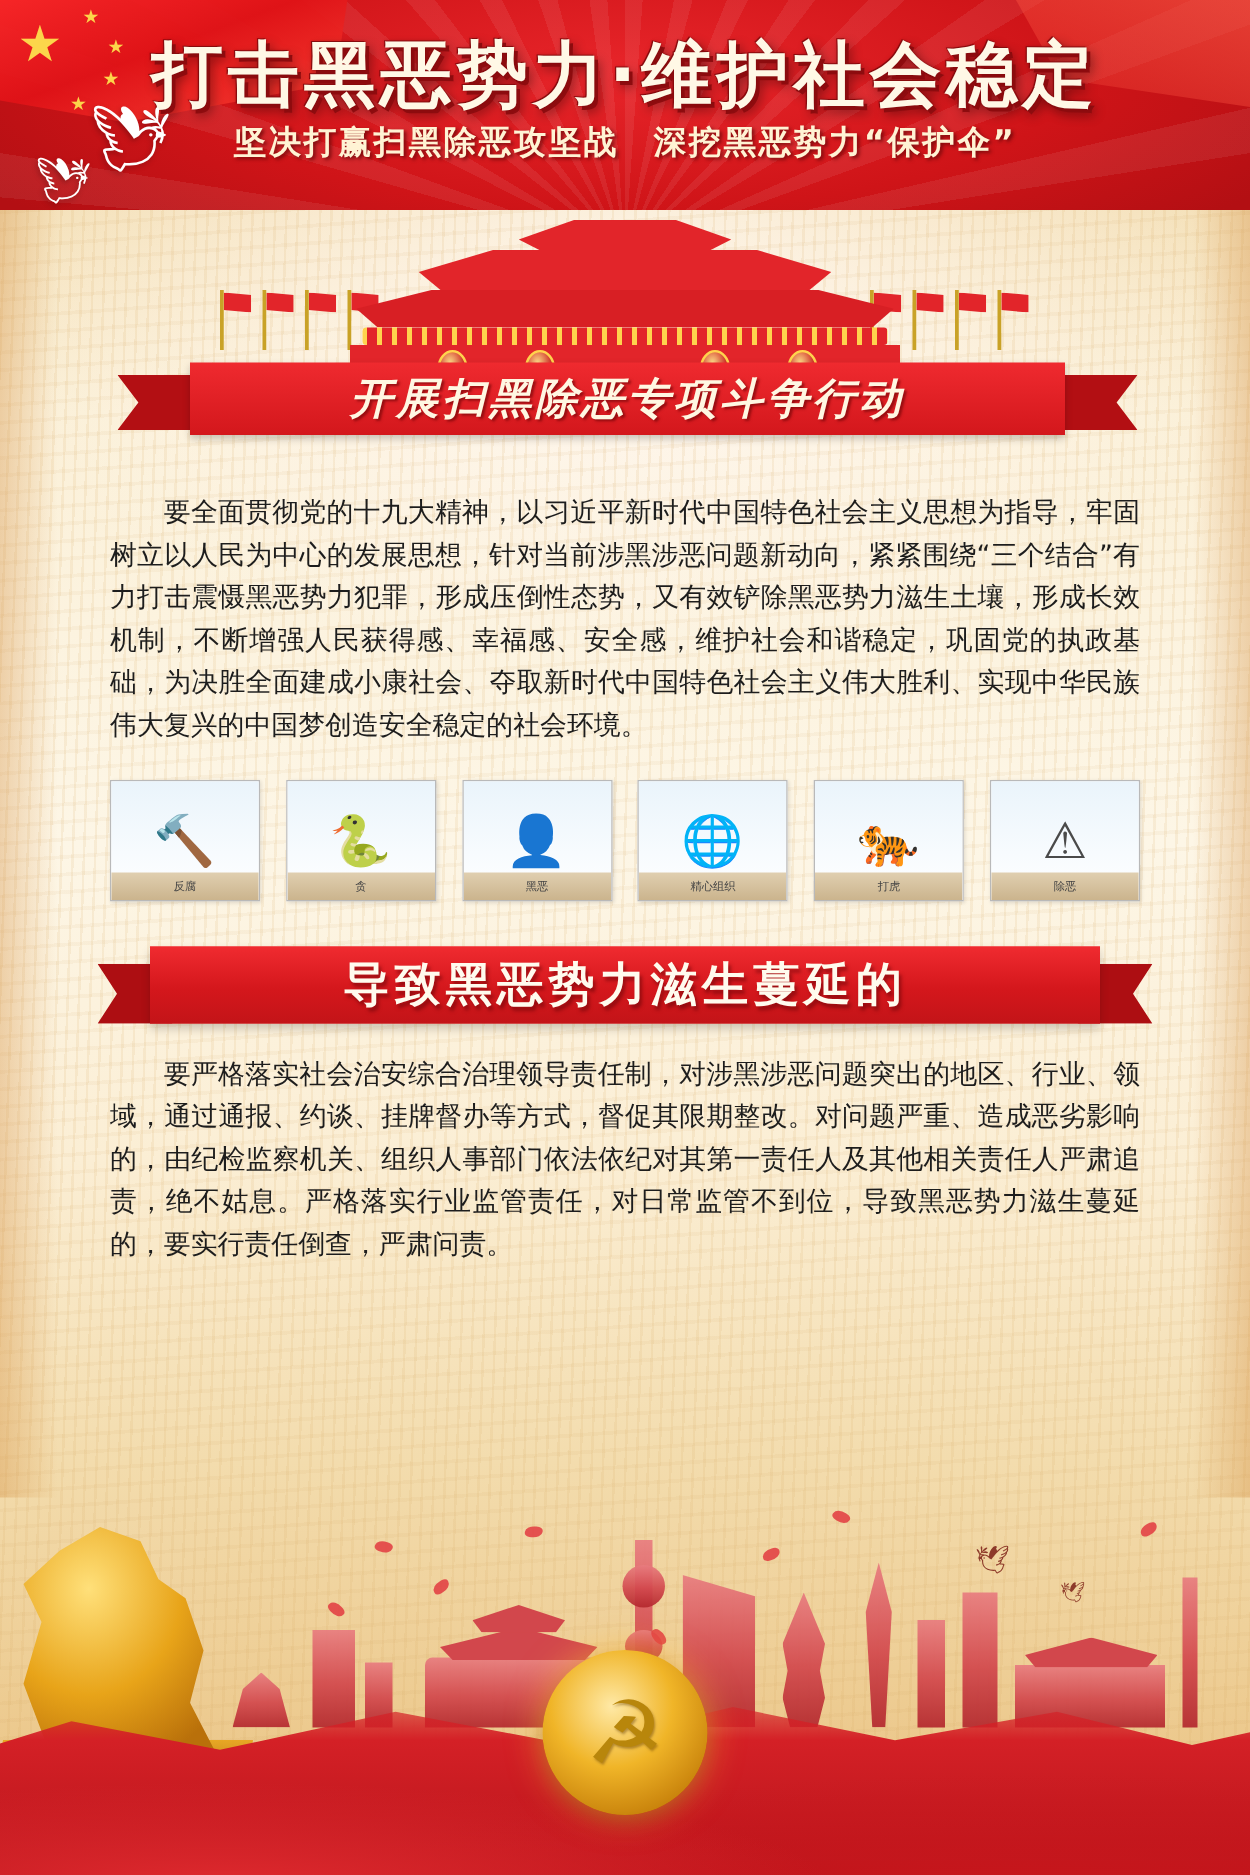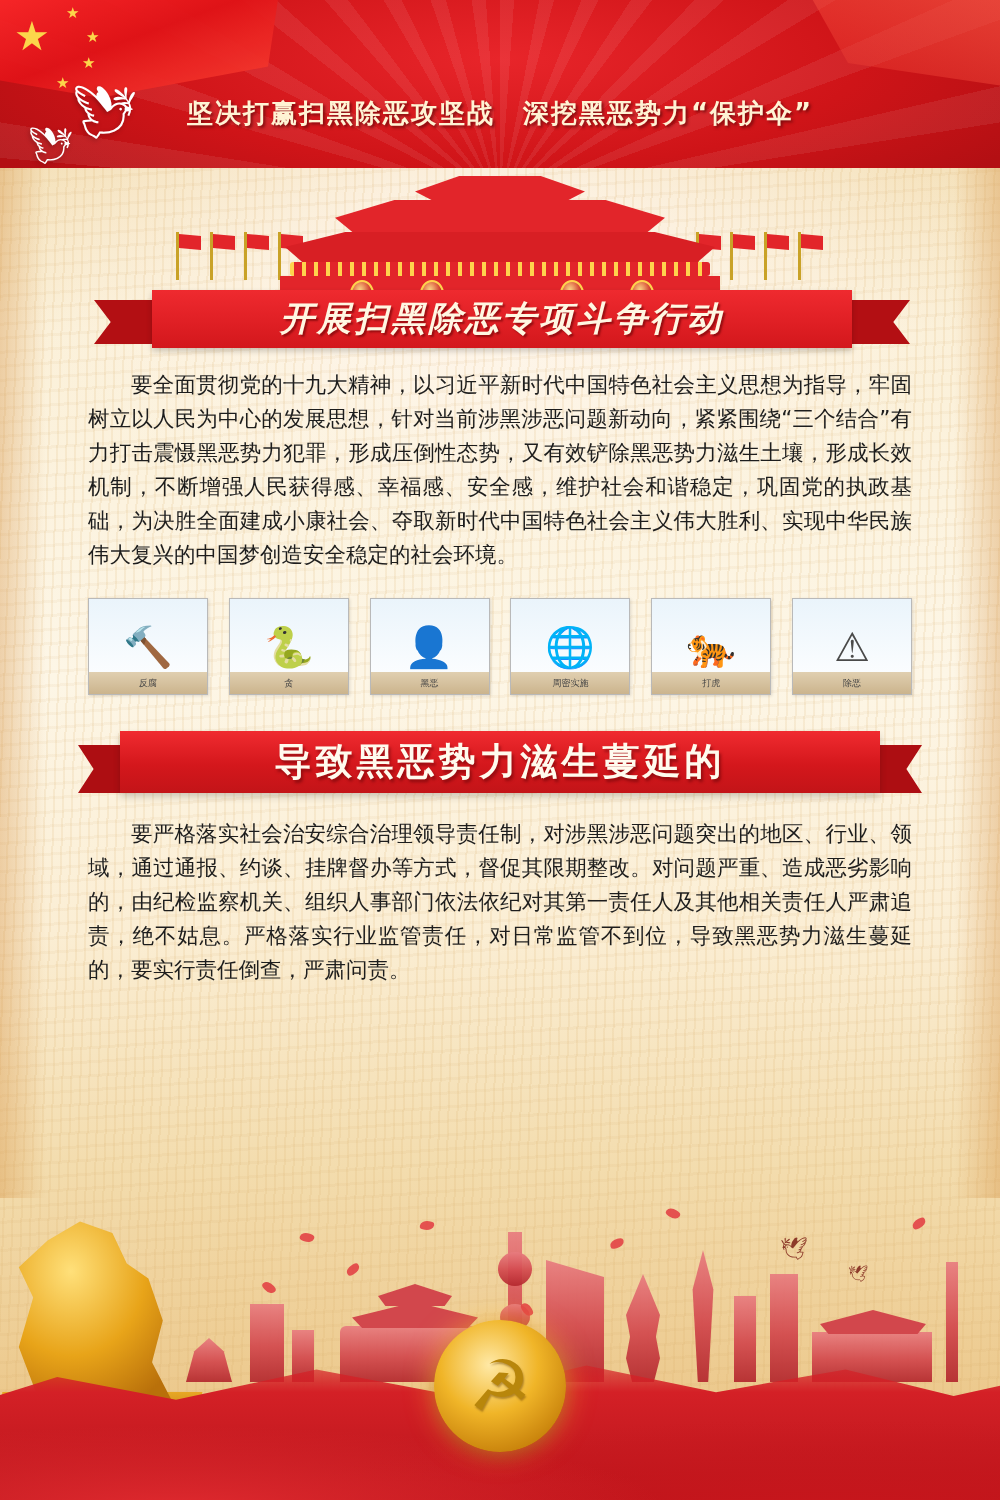--- a/index.html
+++ b/index.html
@@ -450,20 +450,21 @@
   <div class="header">
     <div class="hdr-rays"></div>
     <div class="flag">
       <span class="star s1">★</span>
       <span class="star s2">★</span>
       <span class="star s3">★</span>
       <span class="star s4">★</span>
       <span class="star s5">★</span>
     </div>
     <div class="flag-right"></div>
+    <div class="title-main">打击黑恶势力·维护社会稳定</div>
     <div class="title-sub">坚决打赢扫黑除恶攻坚战　深挖黑恶势力“保护伞”</div>
   </div>
   <span class="dove d1">🕊</span>
   <span class="dove d2">🕊</span>
 
   <div class="left-edge-glow"></div>
   <div class="right-edge-glow"></div>
 
   <div class="gate-wrap">
     <div class="flagrow left">
@@ -500,21 +501,21 @@
       <div class="tail-r"></div>
       <div class="bar"></div>
       <div class="bar-text">开展扫黑除恶专项斗争行动</div>
     </div>
   </div>
 
   <div class="content">
 
 
 
-    <p class="para" style="">要全面贯彻党的十九大精神，以习近平新时代中国特色社会主义思想为指导，牢固树立以人民为中心的发展思想，针对当前涉黑涉恶问题新动向，紧紧围绕“三个结合”有力打击震慑黑恶势力犯罪，形成压倒性态势，又有效铲除黑恶势力滋生土壤，形成长效机制，不断增强人民获得感、幸福感、安全感，维护社会和谐稳定，巩固党的执政基础，为决胜全面建成小康社会、夺取新时代中国特色社会主义伟大胜利、实现中华民族伟大复兴的中国梦创造安全稳定的社会环境。</p>
+    <p class="para" style="margin-top:26px">要全面贯彻党的十九大精神，以习近平新时代中国特色社会主义思想为指导，牢固树立以人民为中心的发展思想，针对当前涉黑涉恶问题新动向，紧紧围绕“三个结合”有力打击震慑黑恶势力犯罪，形成压倒性态势，又有效铲除黑恶势力滋生土壤，形成长效机制，不断增强人民获得感、幸福感、安全感，维护社会和谐稳定，巩固党的执政基础，为决胜全面建成小康社会、夺取新时代中国特色社会主义伟大胜利、实现中华民族伟大复兴的中国梦创造安全稳定的社会环境。</p>
 
     <div class="strip">
       <div class="cell c1">
         <div class="sky"></div>
         <div class="ground"></div>
         <div class="glyph">🔨</div>
         <div class="label">反腐</div>
       </div>
       <div class="cell c2">
         <div class="sky"></div>
@@ -525,21 +526,21 @@
       <div class="cell c3">
         <div class="sky"></div>
         <div class="ground"></div>
         <div class="glyph">👤</div>
         <div class="label">黑恶</div>
       </div>
       <div class="cell c4">
         <div class="sky"></div>
         <div class="ground"></div>
         <div class="glyph">🌐</div>
-        <div class="label">周密实施</div>
+        <div class="label">精心组织</div>
       </div>
       <div class="cell c5">
         <div class="sky"></div>
         <div class="ground"></div>
         <div class="glyph">🐅</div>
         <div class="label">打虎</div>
       </div>
       <div class="cell c6">
         <div class="sky"></div>
         <div class="ground"></div>

